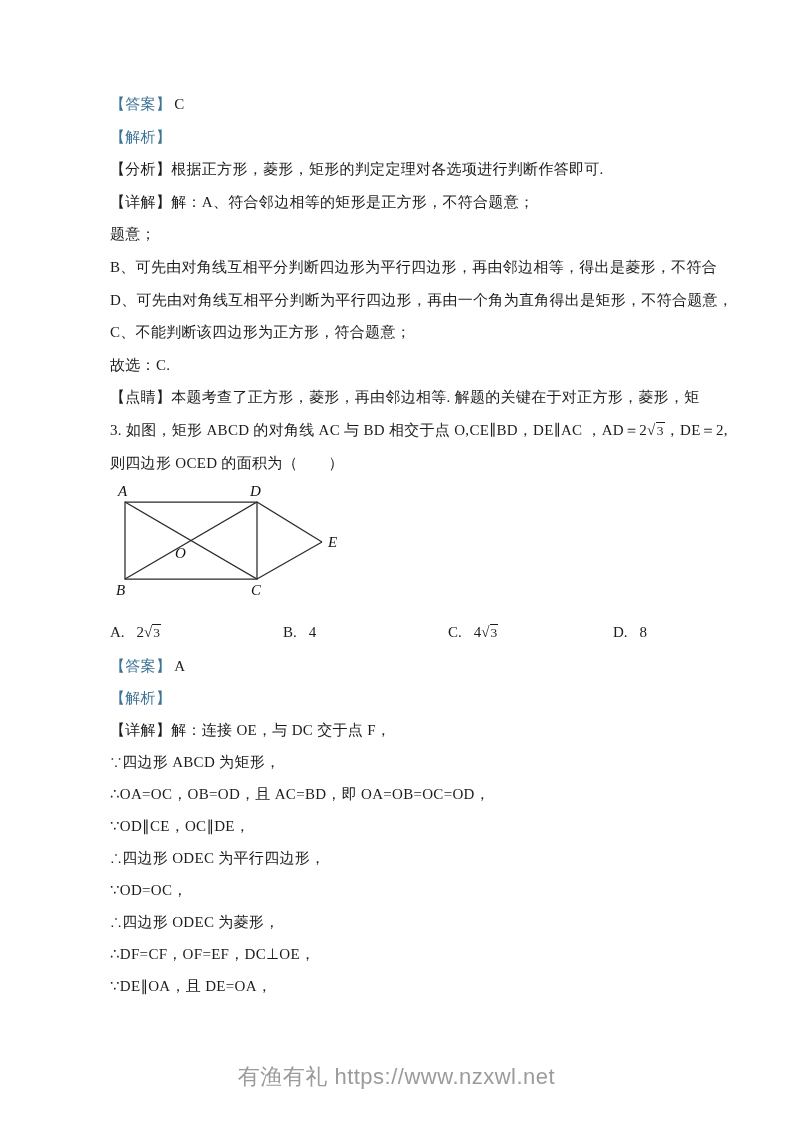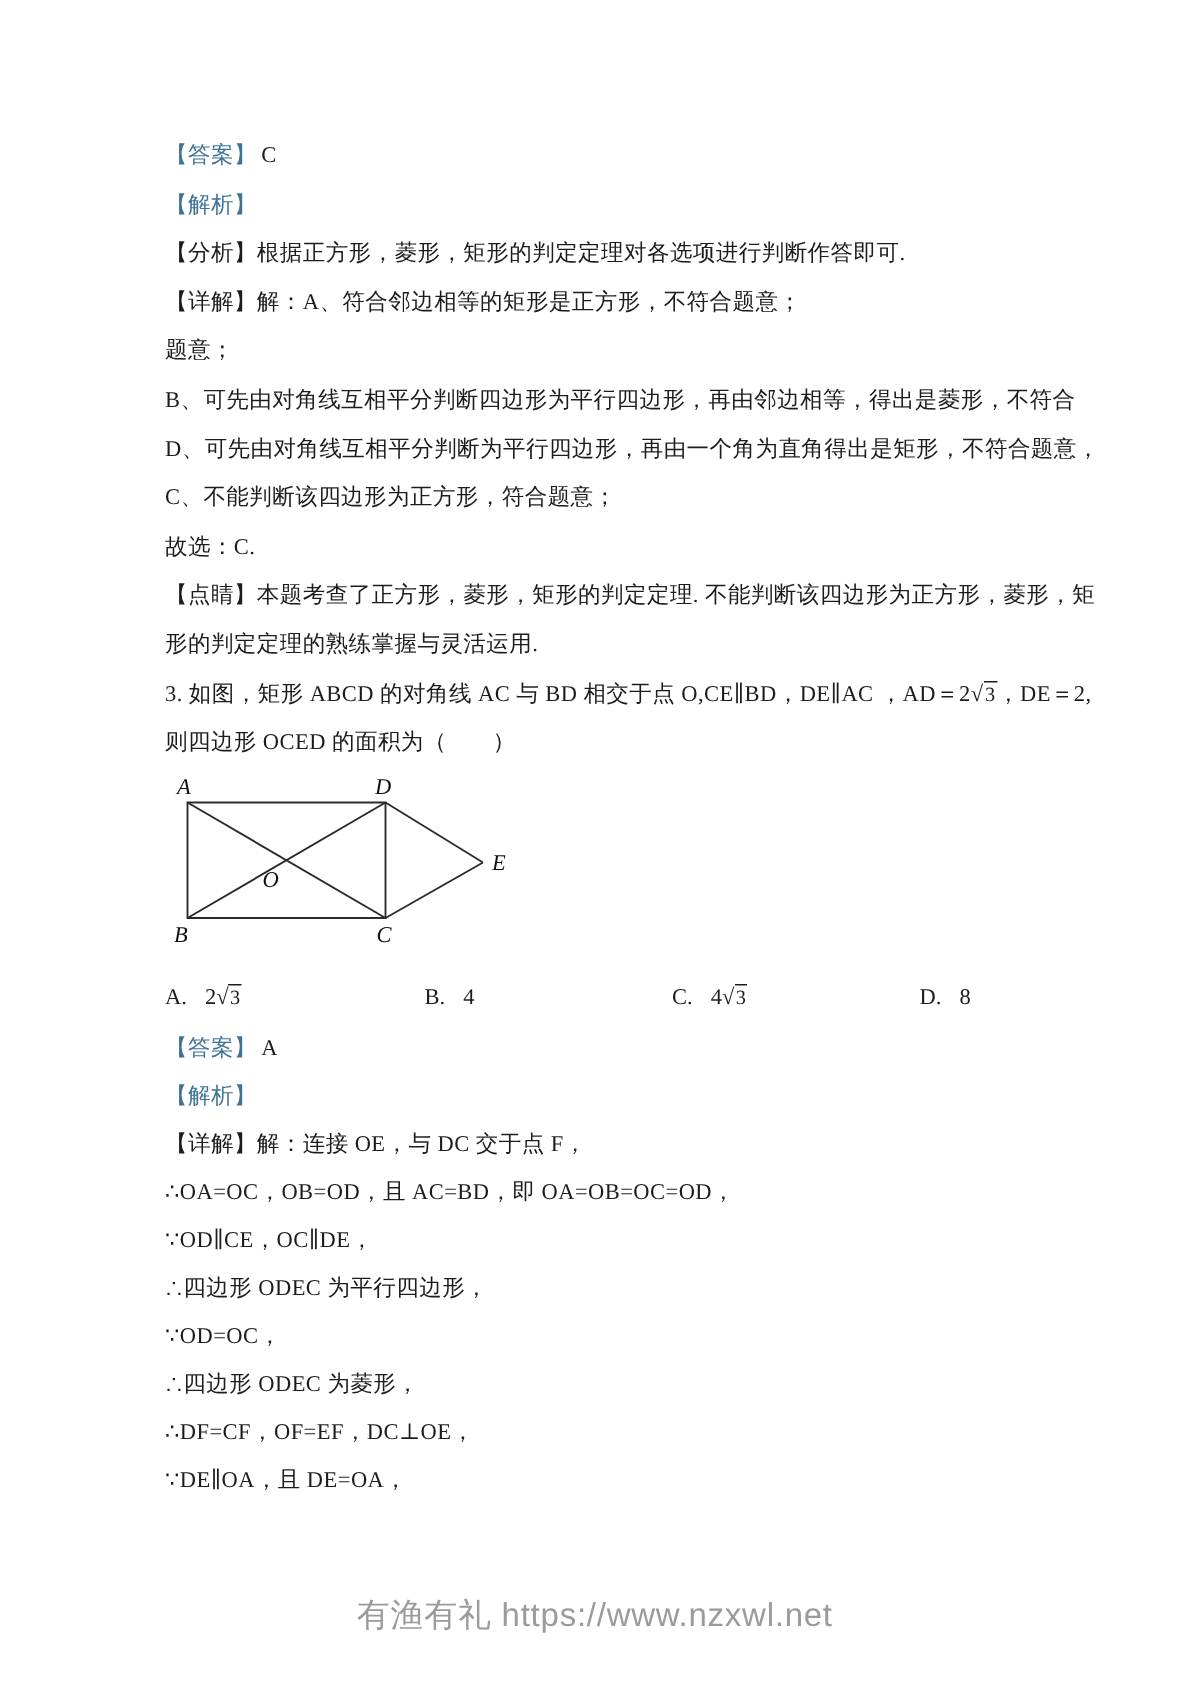--- a/index.html
+++ b/index.html
@@ -24,21 +24,21 @@
     left: 110px; top: 88px;
     width: 612px;
   }
   .ln {
     font-size: 15px;
     line-height: 32.6px;
     height: 32.6px;
     white-space: nowrap;
     letter-spacing: 0.3px;
   }
-  .s2 .ln { line-height: 32px; height: 32px; }
+  .s2 .ln { line-height: 32px; height: 32px; font-family: Liberation Serif, serif; }
   .blue { color: var(--accent); margin-top: 19px; }
   .val { margin-left: 3px; }
   
   .figure-wrap {
     height: 130px;
     margin: 3px 0 4px -1px;
   }
   .figure-wrap svg { display: block; }
   .fig-line { stroke: var(--line-color); stroke-width: 1.25; fill: none; }
   .fig-label {
@@ -93,22 +93,21 @@
     <div class="ln">
       <span class="blue">【解析】</span>
     </div>
     <div class="ln"><span>【分析】根据正方形，菱形，矩形的判定定理对各选项进行判断作答即可.</span></div>
     <div class="ln"><span>【详解】解：A、符合邻边相等的矩形是正方形，不符合题意；</span></div>
     <div class="ln"><span>题意；</span></div>
     <div class="ln"><span>B、可先由对角线互相平分判断四边形为平行四边形，再由邻边相等，得出是菱形，不符合</span></div>
     <div class="ln"><span>D、可先由对角线互相平分判断为平行四边形，再由一个角为直角得出是矩形，不符合题意，</span></div>
     <div class="ln"><span>C、不能判断该四边形为正方形，符合题意；</span></div>
     <div class="ln"><span>故选：C.</span></div>
-    <div class="ln"><span>【点睛】本题考查了正方形，菱形，矩形的判定定理. 不能判断该四边形为正方形，菱形，矩</span></div>
-    <div class="ln"><span>形的判定定理的熟练掌握与灵活运用.</span></div>
+    <div class="ln"><span>【点睛】本题考查了正方形，菱形，再由邻边相等. 解题的关键在于对正方形，菱形，矩</span></div>
 
     <div class="ln"><span>3. 如图，矩形 ABCD 的对角线 AC 与 BD 相交于点 O,CE∥BD，DE∥AC ，AD＝2<span class="rad">√<span class="rad-num">3</span></span>，DE＝2,</span></div>
     <div class="ln"><span>则四边形 OCED 的面积为（　　）</span></div>
 
     <div class="figure-wrap">
       <svg viewBox="0 0 250 130" width="250" height="130">
         <polygon class="fig-line" points="16,20 148,20 148,97 16,97"></polygon>
         <line class="fig-line" x1="16" y1="20" x2="148" y2="97"></line>
         <line class="fig-line" x1="16" y1="97" x2="148" y2="20"></line>
         <line class="fig-line" x1="148" y1="20" x2="213" y2="60"></line>
@@ -130,20 +129,21 @@
     </div>
 
     <div class="s2">
       <div class="ln">
         <span class="blue">【答案】</span><span class="val">A</span>
       </div>
       <div class="ln">
         <span class="blue">【解析】</span>
       </div>
       <div class="ln"><span>【详解】解：连接 OE，与 DC 交于点 F，</span></div>
+      <div class="ln"><span>∵四边形 ABCD 为矩形，</span></div>
       <div class="ln"><span>∴OA=OC，OB=OD，且 AC=BD，即 OA=OB=OC=OD，</span></div>
       <div class="ln"><span>∵OD∥CE，OC∥DE，</span></div>
       <div class="ln"><span>∴四边形 ODEC 为平行四边形，</span></div>
       <div class="ln"><span>∵OD=OC，</span></div>
       <div class="ln"><span>∴四边形 ODEC 为菱形，</span></div>
       <div class="ln"><span>∴DF=CF，OF=EF，DC⊥OE，</span></div>
       <div class="ln"><span>∵DE∥OA，且 DE=OA，</span></div>
     </div>
   </div>
 

